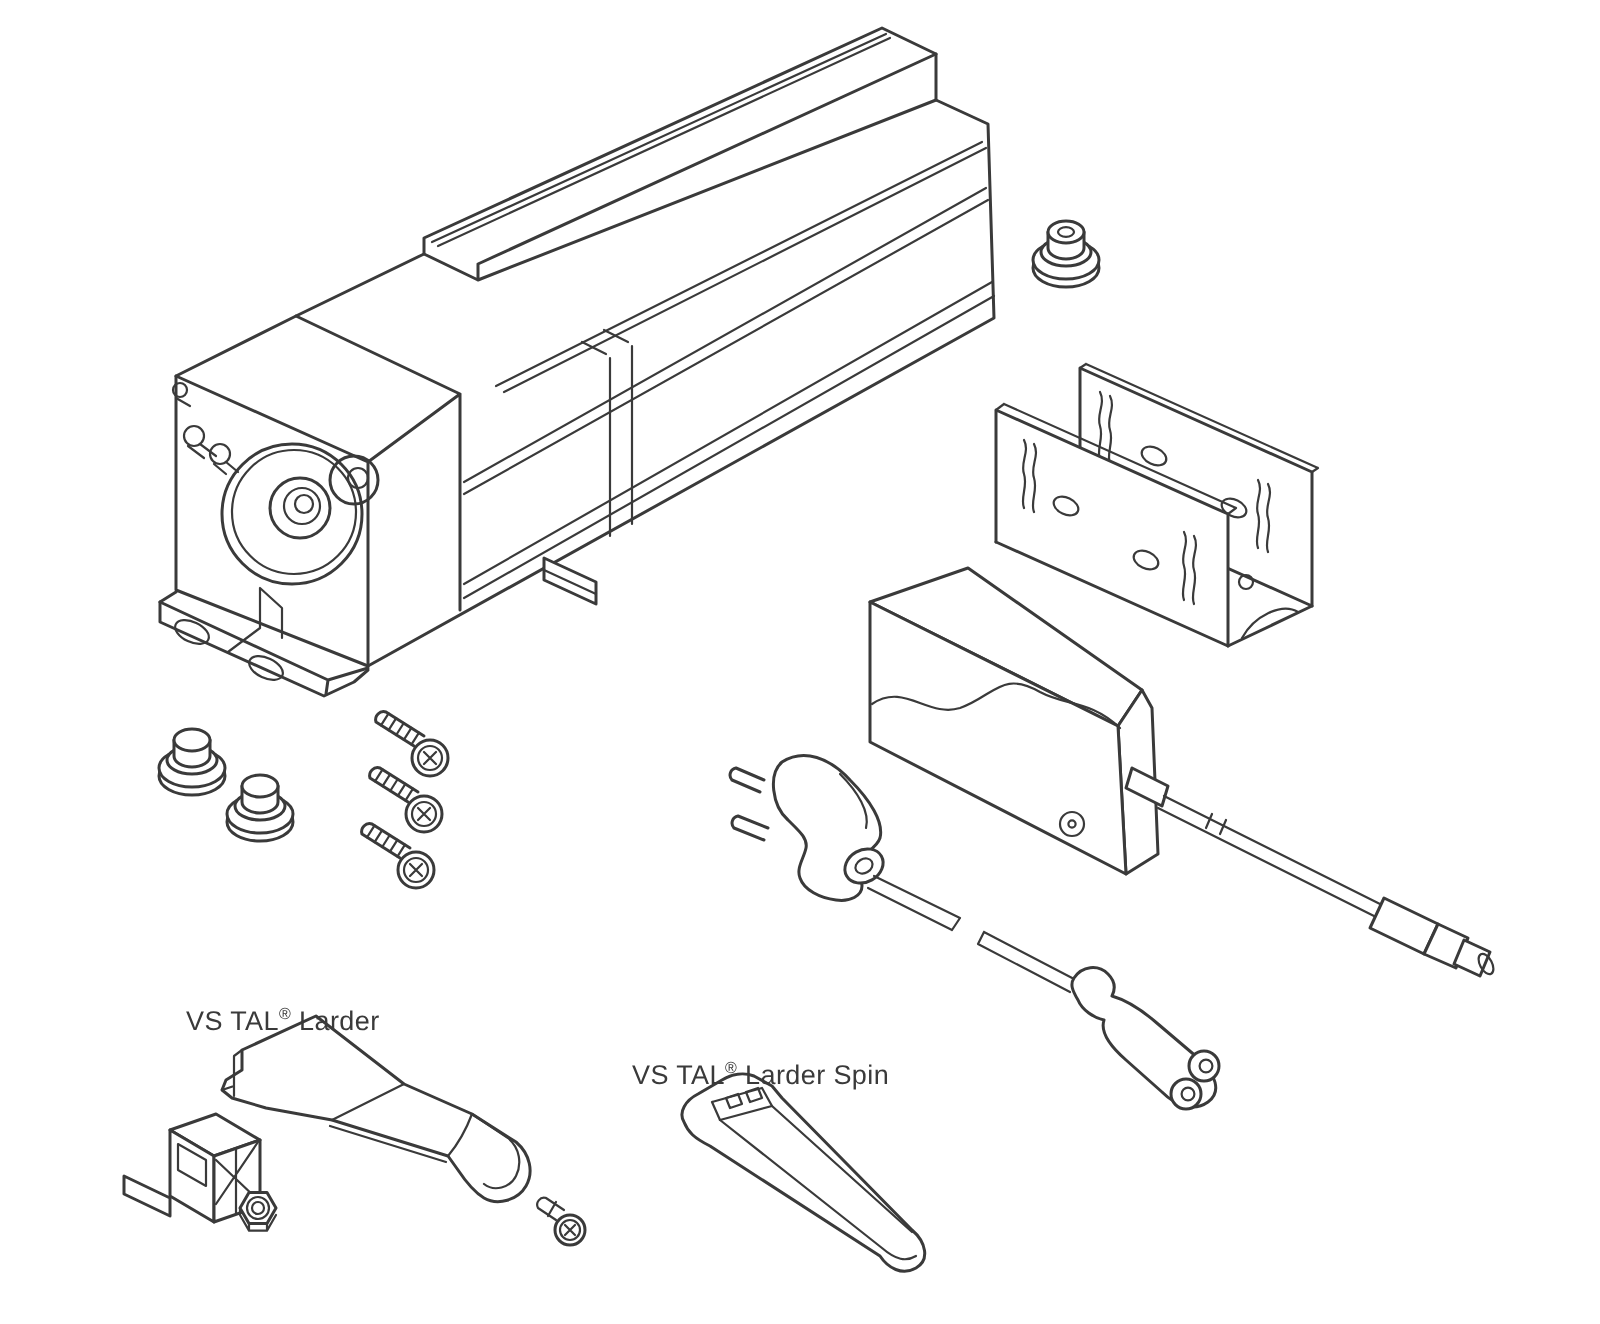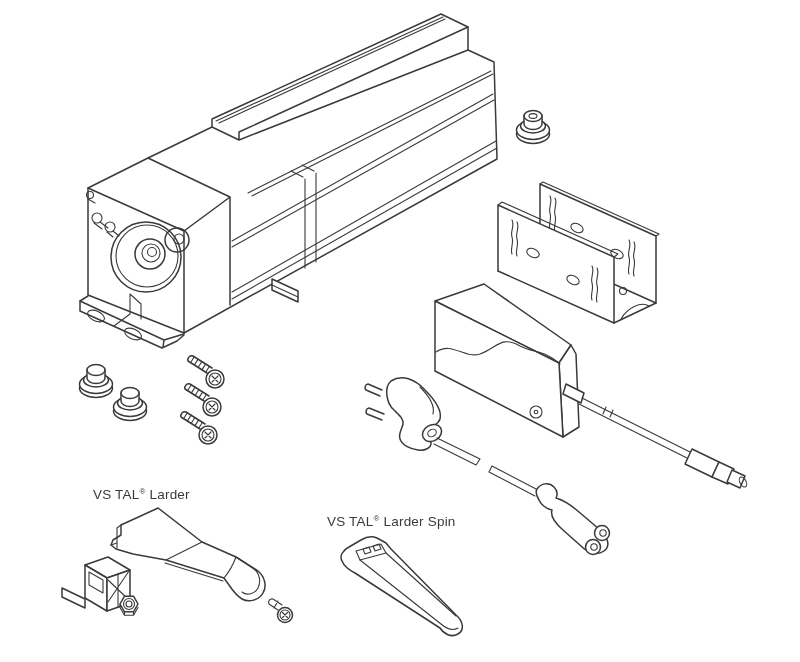--- a/index.html
+++ b/index.html
@@ -3,21 +3,21 @@
 <meta charset="utf-8">
 <style>
   html,body{margin:0;padding:0;background:#fff;}
   .stage{position:relative;width:800px;height:662px;background:#fff;overflow:hidden;
          font-family:"Liberation Sans",sans-serif;}
   .stage svg{position:absolute;left:0;top:0;}
   svg path,svg circle,svg ellipse,svg line{fill:none;stroke:currentColor;stroke-width:1.5;
          stroke-linejoin:round;stroke-linecap:round;}
   svg .f{fill:#ffffff;}
   svg .thin{stroke-width:1.1;}
-  .label{position:absolute;font-size:13.5px;letter-spacing:.2px;white-space:nowrap;}
+  .label{position:absolute;font-size:13.5px;letter-spacing:.2px;white-space:nowrap;margin-top:16px;}
   .label sup{font-size:8px;line-height:0;}
 </style>
 </head>
 <body>
 
 <div class="stage" style="color: rgb(58, 58, 58); background: rgb(255, 255, 255);">
 <svg width="800" height="662" viewBox="0 0 800 662">
 
   <g>
     <path class="f" d="M88,188 L148,158 L212,127 L212,119 L441,14 L468,27 L468,50 L494,62 L497,159 L184,333 L88,295 Z"></path>
@@ -190,16 +190,16 @@
     <path class="f" d="M342,561 C339,556 343,550 349,547 L361,540 C366,537 372,536 377,538 L386,543 L391,549 L456,615 C463,621 465,630 458,634 C451,638 444,634 440,628 L355,573 C347,569 344,566 342,561 Z"></path>
     <path class="thin" d="M356,551 L381,544 M356,551 L360,560 L386,553 L381,544"></path>
     <path class="thin" d="M363,549 L369,547 L371,552 L365,554 Z M373,546 L379,544 L381,549 L375,551 Z"></path>
     <path class="thin" d="M360,560 L441,624 M386,553 L456,616 M441,624 C448,630 453,631 458,628"></path>
   </g>
 </svg>
 
   <div class="label" style="left:93px;top:487px">
     <span>VS TAL</span><sup>®</sup><span> Larder</span>
   </div>
-  <div class="label" style="left:327px;top:514px">
+  <div class="label" style="left:316px;top:514px">
     <span>VS TAL</span><sup>®</sup><span> Larder Spin</span>
   </div>
 </div>
 
 </body></html>

